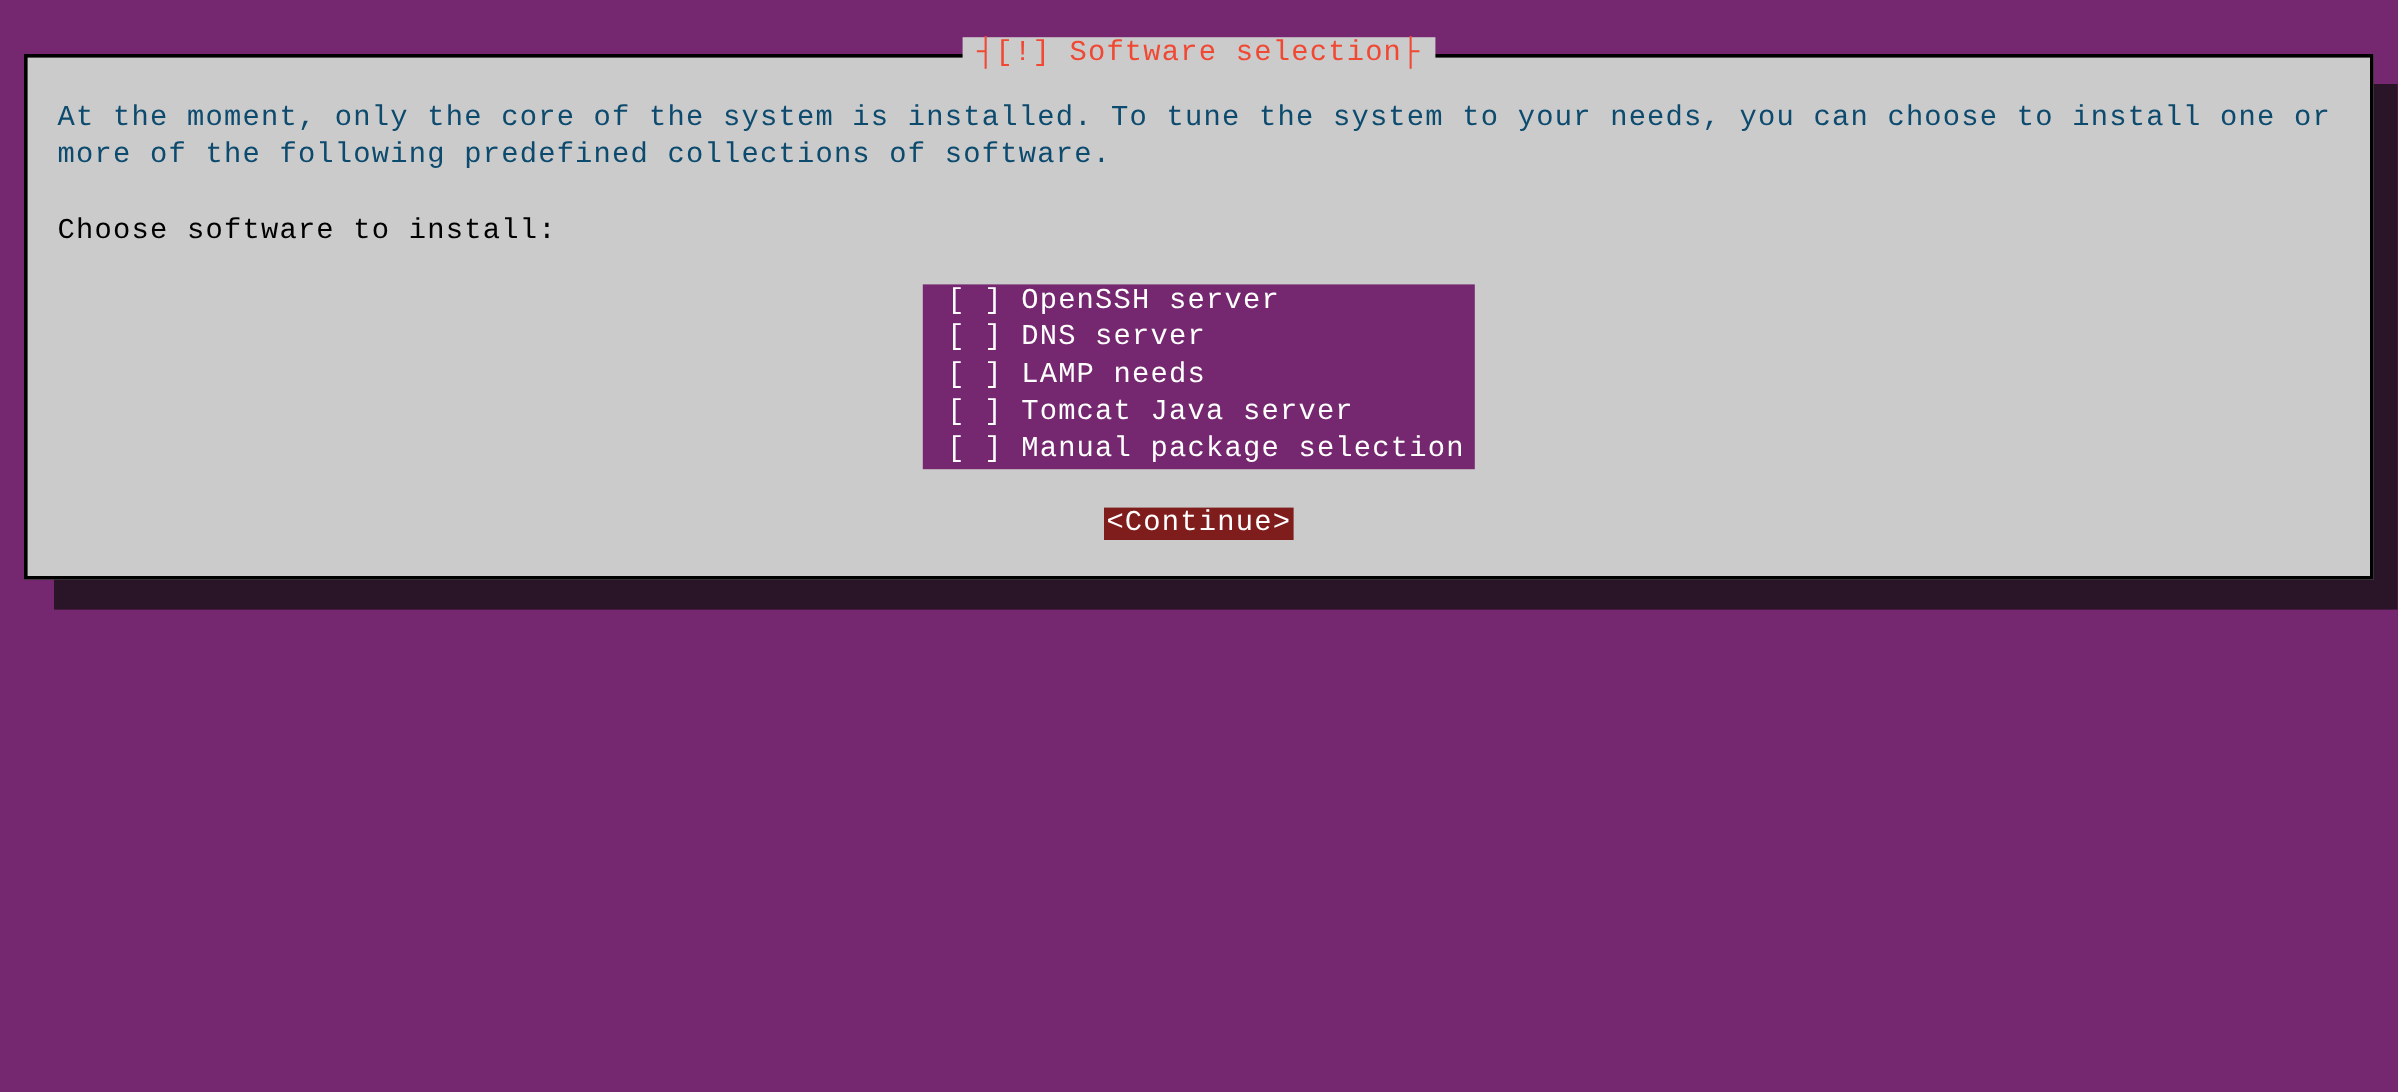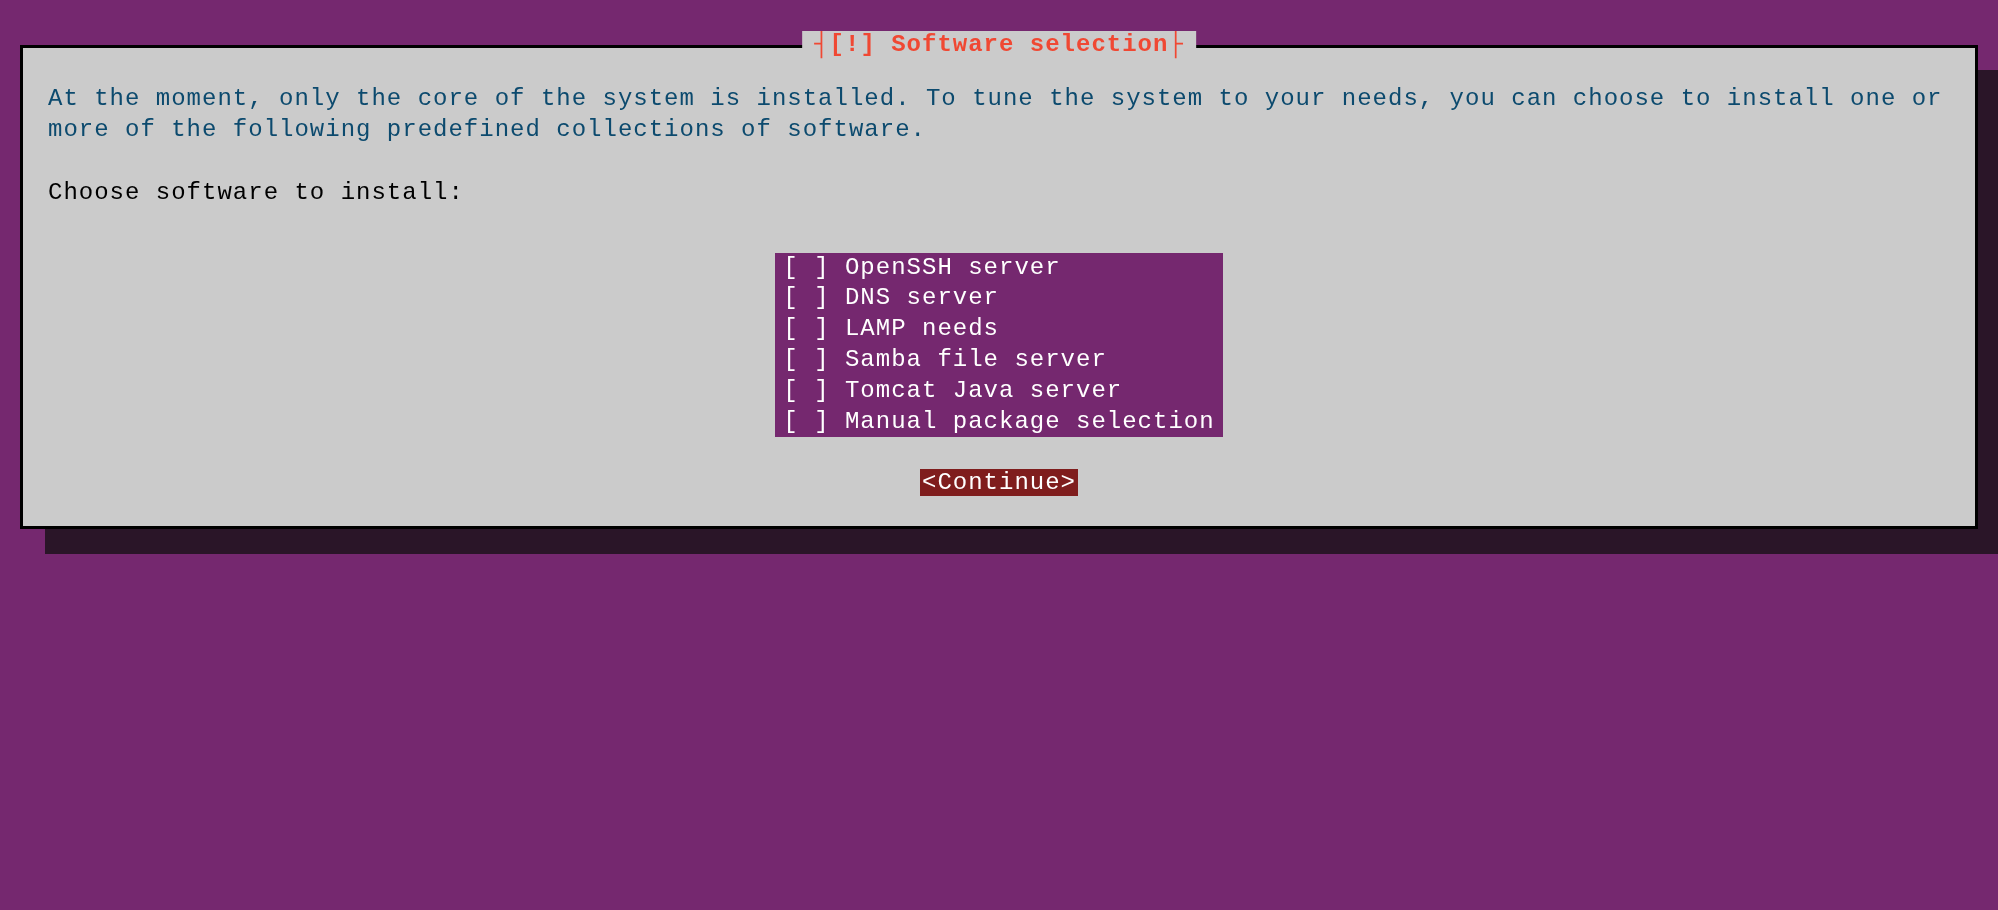--- a/index.html
+++ b/index.html
@@ -37,49 +37,49 @@
     }
     .title-wrap {
       position: absolute;
       top: -17px;
       left: 50%;
       transform: translateX(-50%);
       background-color: #cbcbcb;
       color: #f04833;
       padding: 0 12px;
       white-space: nowrap;
-      font-weight: bold;
+      font-weight: normal;
     }
     .title-border-left,
     .title-border-right {
       display: inline-block;
     }
     .description {
       color: #0c4a6e;
       line-height: 1.3;
       margin-bottom: 32px;
     }
     .prompt {
       color: #000000;
       line-height: 1.3;
-      margin-bottom: 44px;
+      margin-bottom: 28px;
     }
     .options-container {
       display: flex;
       justify-content: center;
       margin-bottom: 32px;
     }
     .options-list {
       background-color: #75286f;
       color: #ffffff;
       display: inline-block;
     }
     .option-row {
       white-space: pre;
-      padding: 1px 8px 1px 8px;
+      padding: 1px 8px 1px 20px;
       line-height: 1.2;
     }
     .button-row {
       display: flex;
       justify-content: center;
     }
     .continue-btn {
       background-color: #7f1d1d;
       color: #ffffff;
       border: none;
@@ -102,21 +102,20 @@
 
     <div class="description">At the moment, only the core of the system is installed. To tune the system to your needs, you can choose to install one or more of the following predefined collections of software.</div>
 
     <div class="prompt">Choose software to install:</div>
 
     <div class="options-container">
       <div class="options-list" id="options-list">
           <div class="option-row">[ ] OpenSSH server          </div>
           <div class="option-row">[ ] DNS server              </div>
           <div class="option-row">[ ] LAMP needs             </div>
-          <div class="option-row">[ ] Samba file server       </div>
           <div class="option-row">[ ] Tomcat Java server      </div>
           <div class="option-row">[ ] Manual package selection</div>
         </div>
     </div>
 
     <div class="button-row">
       <button class="continue-btn">&lt;Continue&gt;</button>
     </div>
   </div>
 </div>

